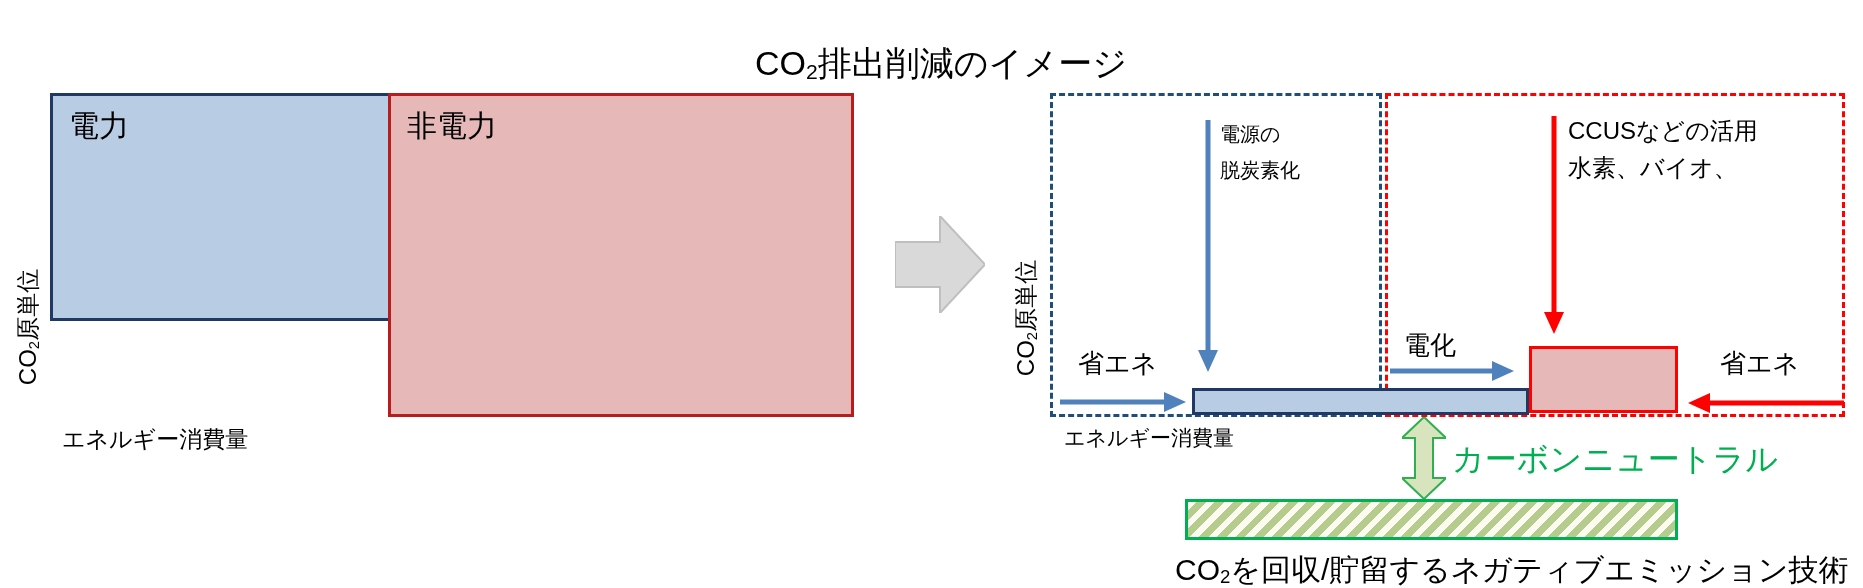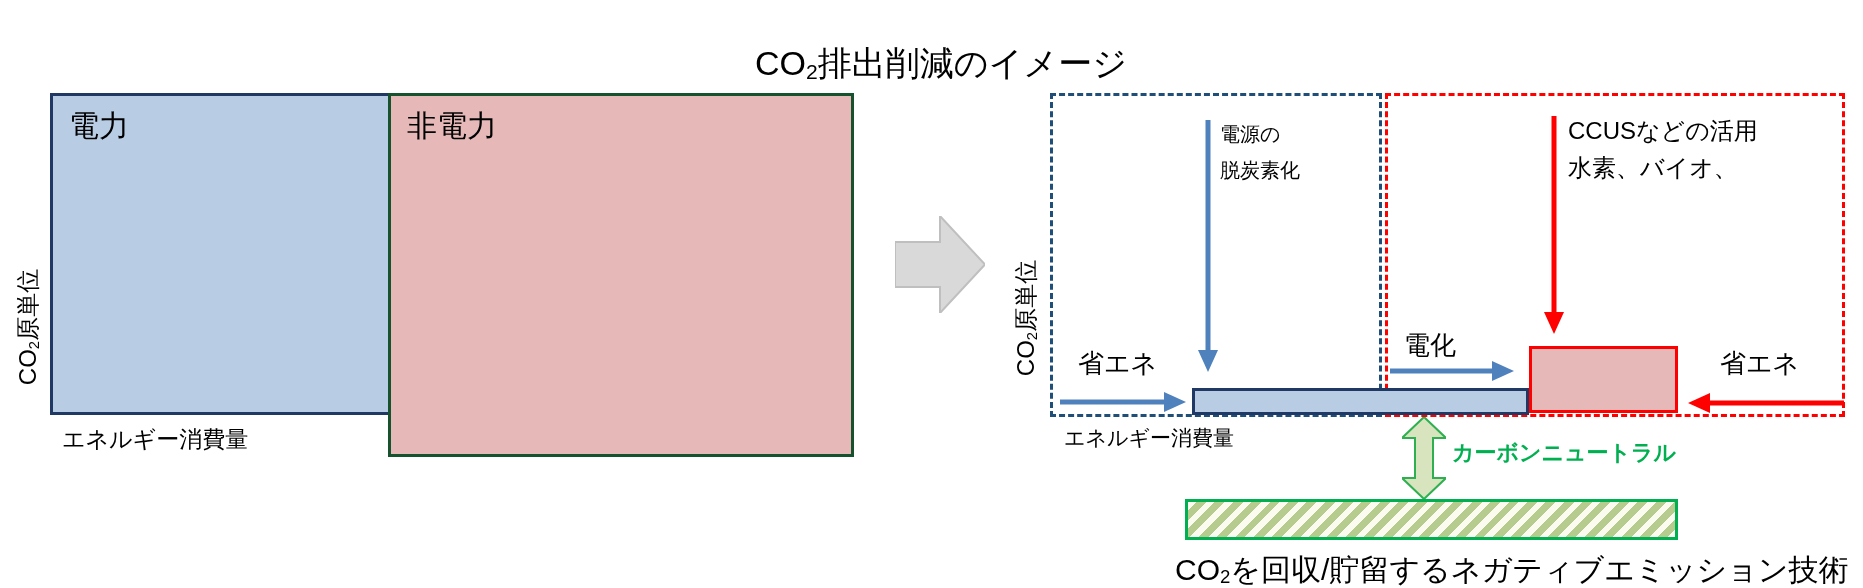--- a/index.html
+++ b/index.html
@@ -13,28 +13,28 @@
     overflow: hidden;
   }
   .abs { position: absolute; }
   .sub { font-size: 0.62em; vertical-align: -0.18em; }
 
   
   #title { left: 755px; top: 28px; font-size: 34px; white-space: nowrap; margin-top: 13px; }
 
   
   #left-electric-rect {
-    left: 50px; top: 93px; width: 338px; height: 322px;
+    left: 50px; top: 93px; width: 338px; height: 228px;
     background: #b8cce4;
     border: 3px solid #1f3864; border-right: none;
   }
   #left-nonelectric-rect {
-    left: 388px; top: 93px; width: 466px; height: 364px;
+    left: 388px; top: 93px; width: 466px; height: 324px;
     background: #e6b9b8;
-    border: 3px solid #14532d;
+    border: 3px solid #b91c1c;
   }
   .rect-label { padding: 10px 0 0 16px; font-size: 30px; }
   .vlabel {
     white-space: nowrap;
     transform: translate(-50%, -50%) rotate(-90deg);
     font-size: 24px;
   }
   #left-ylabel { left: 28px; top: 327px; }
   #left-xlabel { left: 62px; top: 424px; font-size: 23px; white-space: nowrap; }
 
@@ -66,21 +66,21 @@
   #right-red-box {
     left: 1529px; top: 346px; width: 149px; height: 67px;
     background: #e6b9b8; border: 3px solid #ff0000;
   }
   #save-right-label { left: 1720px; top: 346px; font-size: 26px; white-space: nowrap; }
   #save-right-arrow { left: 1688px; top: 392px; }
   #right-xlabel { left: 1064px; top: 424px; font-size: 21px; white-space: nowrap; }
 
   
   #cn-double-arrow { left: 1402px; top: 417px; }
-  #cn-label { left: 1452px; top: 438px; font-size: 22px; font-weight: bold; color: #00b050; white-space: nowrap; }
+  #cn-label { left: 1452px; top: 438px; font-size: 32px; font-weight: normal; color: #00b050; white-space: nowrap; }
   #hatch-rect {
     left: 1185px; top: 499px; width: 493px; height: 41px;
     border: 3px solid #00b050;
     background: repeating-linear-gradient(135deg, #fcfbef 0px, #fcfbef 6px, #b5cc8e 6px, #b5cc8e 13px);
   }
   #ne-caption { left: 1175px; top: 550px; font-size: 30px; white-space: nowrap; }
 </style>
 </head>
 <body>
 

